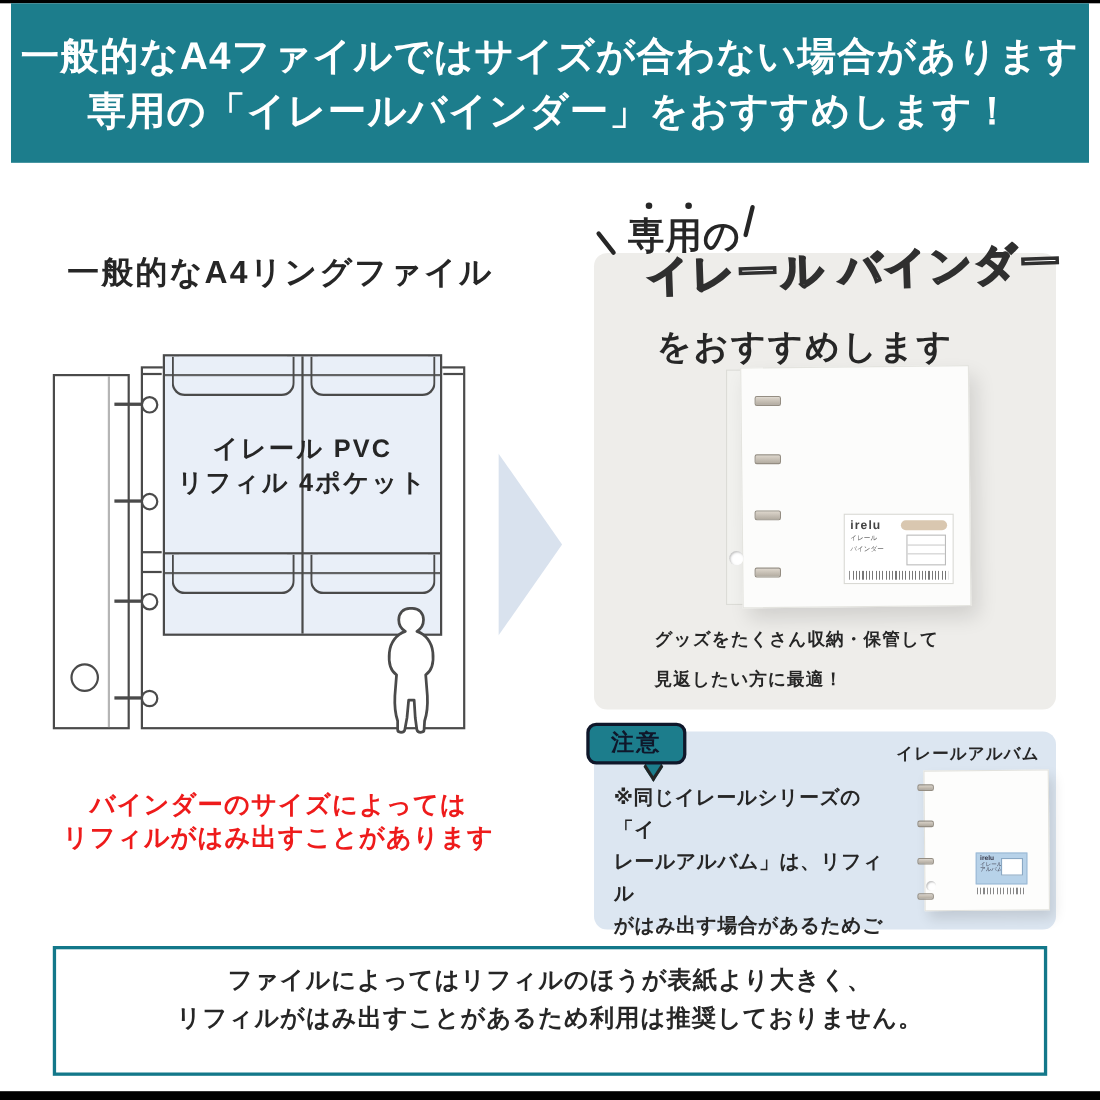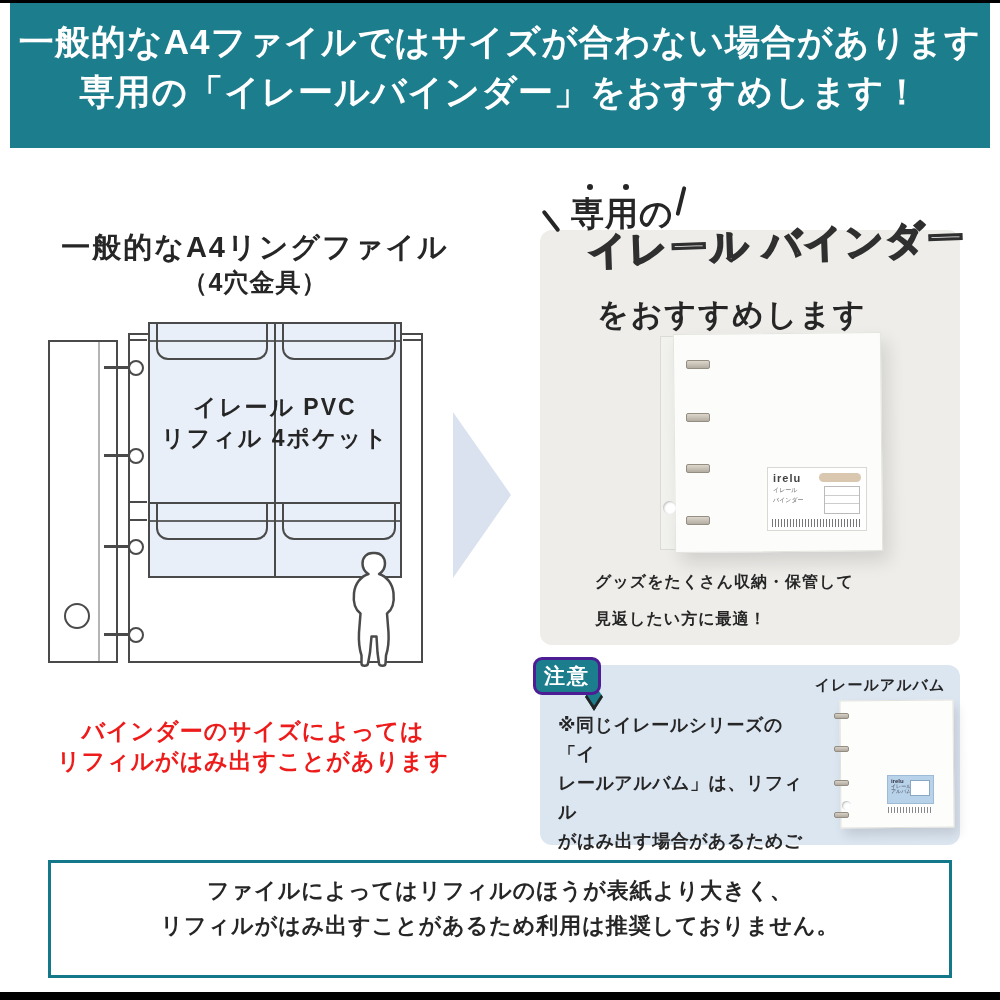--- a/index.html
+++ b/index.html
@@ -16,21 +16,21 @@
   #page{position:relative;width:1000px;height:1000px;background:#fff;overflow:hidden;
         font-family:"Liberation Sans","DejaVu Sans",sans-serif;color:var(--ink);}
   .abs{position:absolute;}
 
   
   .top-bar{left:0;top:0;width:1000px;height:3px;background:#000;}
   .bottom-bar{left:0;top:992px;width:1000px;height:8px;background:#000;}
 
   
   .header{left:10px;top:3px;width:980px;height:145px;background:var(--teal);
-          text-align:center;padding-top:14px;box-sizing:border-box;}
+          text-align:center;padding-top:24px;box-sizing:border-box;}
   .header div{color:#fff;font-size:35px;font-weight:700;line-height:50px;letter-spacing:1px;}
 
   
   .left-title{left:0;top:228px;width:510px;text-align:center;font-size:29px;font-weight:700;letter-spacing:2px;}
   .left-subtitle{left:0;top:266px;width:510px;text-align:center;font-size:25px;font-weight:700;letter-spacing:1px;}
 
   .back-cover{left:48px;top:340px;width:70px;height:323px;background:#fff;border:2px solid var(--line);box-sizing:border-box;}
   .back-cover-hole{left:64px;top:603px;width:22px;height:22px;border:2.5px solid var(--line);border-radius:50%;background:#fff;}
 
   .file-cover{left:128px;top:333px;width:295px;height:330px;background:#fff;border:2px solid var(--line);box-sizing:border-box;}
@@ -87,23 +87,23 @@
   .label-table{position:absolute;right:6px;top:18px;width:34px;height:26px;border:1px solid #bbb;background:#fff;}
   .label-table::before{content:'';position:absolute;left:0;top:8px;width:100%;height:1px;background:#ccc;}
   .label-table::after{content:'';position:absolute;left:0;top:16px;width:100%;height:1px;background:#ccc;}
   .label-barcode{position:absolute;left:4px;bottom:3px;width:90px;height:8px;
                  background:repeating-linear-gradient(90deg,#777 0 1px,#fff 1px 3px);}
 
   .caption{left:595px;top:563px;font-size:16px;font-weight:700;line-height:37px;letter-spacing:1px;}
 
   
   .caution-box{left:540px;top:665px;width:420px;height:180px;background:var(--cautionbg);border-radius:12px;}
-  .badge{position:absolute;left:-7px;top:-8px;width:68px;height:38px;background:var(--teal);
-         border:3px solid #4c1d95;border-radius:9px;box-sizing:border-box;z-index:2;
-         color:#ffffff;font-size:21px;font-weight:700;text-align:center;line-height:32px;letter-spacing:2px;}
+  .badge{position:absolute;left:-7px;top:-8px;width:91px;height:38px;background:var(--teal);
+         border:3px solid #0f172a;border-radius:9px;box-sizing:border-box;z-index:2;
+         color:#0f172a;font-size:21px;font-weight:700;text-align:center;line-height:32px;letter-spacing:2px;}
   .badge-tail{position:absolute;left:46px;top:24px;width:13px;height:13px;background:var(--teal);
               border-right:3px solid #242424;border-bottom:3px solid #242424;
               transform:rotate(45deg) skew(12deg,12deg);z-index:1;}
   .album-title{position:absolute;left:270px;top:11px;width:140px;text-align:center;
                font-size:15px;font-weight:700;letter-spacing:1px;}
   .caution-text{position:absolute;left:18px;top:46px;width:252px;font-size:18px;font-weight:700;
                 line-height:29px;letter-spacing:0.5px;}
   .album-photo{position:absolute;left:288px;top:35px;width:124px;height:128px;}
   .album-face{position:absolute;left:12px;top:0;width:112px;height:126px;background:#fdfdfc;
               border:1px solid #e2e2dd;box-shadow:4px 7px 12px rgba(0,0,0,0.12);transform:rotate(-0.5deg);}
@@ -130,21 +130,20 @@
 <div id="page">
 
   <div class="abs top-bar"></div>
 
   <div class="abs header">
     <div>一般的なA4ファイルではサイズが合わない場合があります</div>
     <div>専用の「イレールバインダー」をおすすめします！</div>
   </div>
 
   <div class="abs left-title">一般的なA4リングファイル</div>
-  <div class="abs left-subtitle">（4穴金具）</div>
 
   <div class="abs back-cover"></div>
   <div class="abs" style="left:98px;top:342px;width:2px;height:319px;background:#b5b5b5;"></div>
   <div class="abs back-cover-hole"></div>
 
   <div class="abs file-cover"></div>
 
   <div class="abs refill">
     <div class="vline"></div>
     <div class="fold" style="top:16px;"></div>

